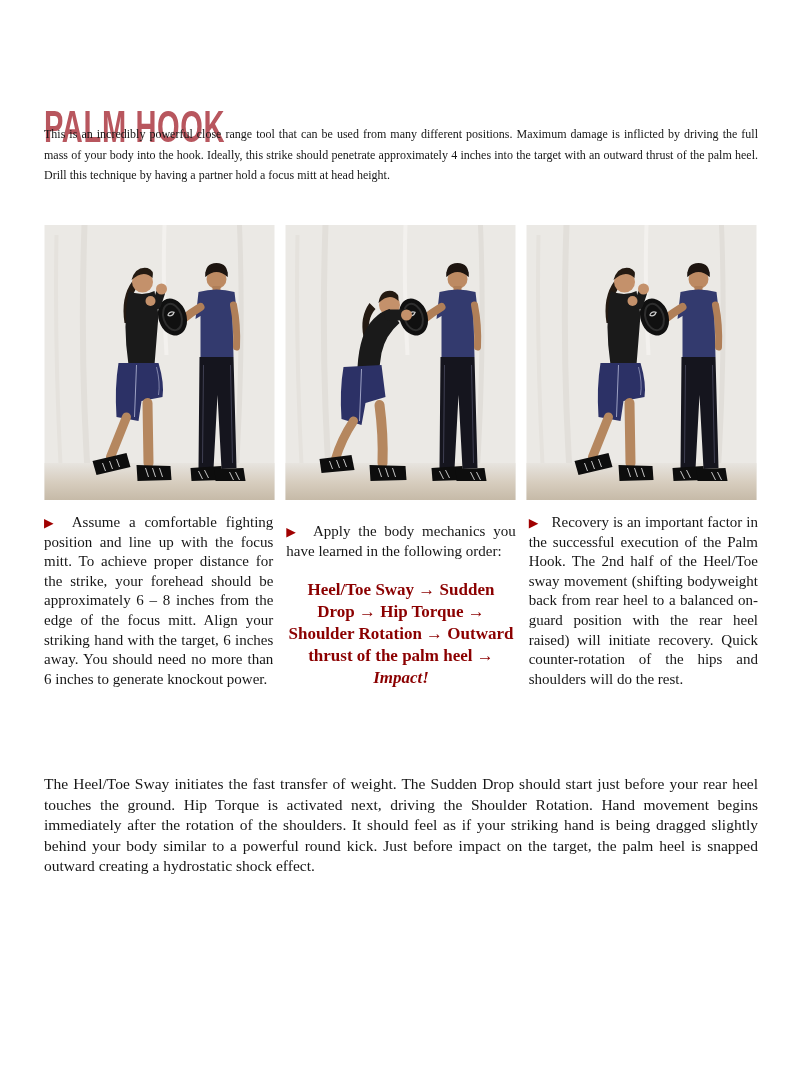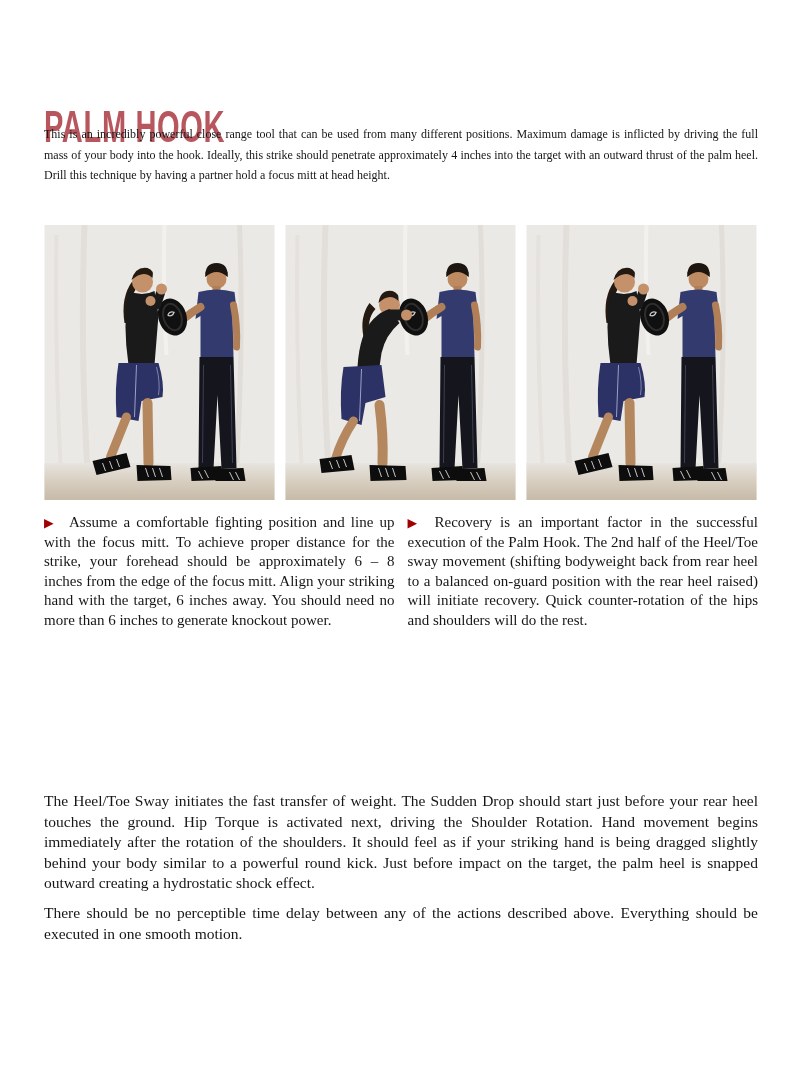--- a/index.html
+++ b/index.html
@@ -26,21 +26,21 @@
   .col{flex:1;min-width:0;}
   .step{margin:0;font-size:15px;line-height:19.6px;text-align:justify;}
   .bullet{color:#a00000;font-family:"DejaVu Sans",sans-serif;
           font-size:12.5px;margin-right:13px;}
   .sequence{margin:18px 2px 0 2px;text-align:center;
             font-size:17px;line-height:22px;font-weight:700;color:#8b0000;}
   .sequence em{font-style:italic;}
 
   .closing{position:absolute;left:44px;width:714px;margin:0;
            font-size:15.5px;line-height:20.6px;text-align:justify;}
-  .closing.p1{top:791px;}
+  .closing.p1{top:774px;}
   .closing.p2{top:903px;}
 </style>
 </head>
 <body>
 
 <svg width="0" height="0" style="position:absolute" aria-hidden="true">
   <defs>
     <linearGradient id="floorGrad" x1="0" y1="0" x2="0" y2="1">
       <stop offset="0%" stop-color="#e7e4df"></stop>
       <stop offset="55%" stop-color="#d6ccbd"></stop>
@@ -149,23 +149,26 @@
         </svg>
     </figure>
   </div>
 
   <div class="columns">
 
     <div class="col">
       <p class="step"><span class="bullet">▶</span><span>Assume a comfortable fighting position and line up with the focus mitt. To achieve proper distance for the strike, your forehead should be approximately 6 – 8 inches from the edge of the focus mitt. Align your striking hand with the target, 6 inches away. You should need no more than 6 inches to generate knockout power.</span></p>
     </div>
 
+    <div class="col">
+      <p class="step"><span class="bullet">▶</span><span>Apply the body mechanics you have learned in the following order:</span></p>
+      <p class="sequence"><span>Heel/Toe Sway → Sudden Drop →  Hip Torque → Shoulder Rotation → Outward thrust of the palm heel → </span><em>Impact!</em></p>
+    </div>
 
     <div class="col">
       <p class="step"><span class="bullet">▶</span><span>Recovery is an important factor in the successful execution of the Palm Hook. The 2nd half of the Heel/Toe sway movement (shifting bodyweight back from rear heel to a balanced on-guard position with the rear heel raised) will initiate recovery. Quick counter-rotation of the hips and shoulders will do the rest.</span></p>
     </div>
 
   </div>
 
   <p class="closing p1">The Heel/Toe Sway initiates the fast transfer of weight. The Sudden Drop should start just before your rear heel touches the ground. Hip Torque is activated next, driving the Shoulder Rotation. Hand movement begins immediately after the rotation of the shoulders. It should feel as if your striking hand is being dragged slightly behind your body similar to a powerful round kick. Just before impact on the target, the palm heel is snapped outward creating a hydrostatic shock effect.</p>
-  <p class="closing p2">There should be no perceptible time delay between any of the actions described above. Everything should be executed in one smooth motion.</p>
 
 </div>
 
 </body></html>

